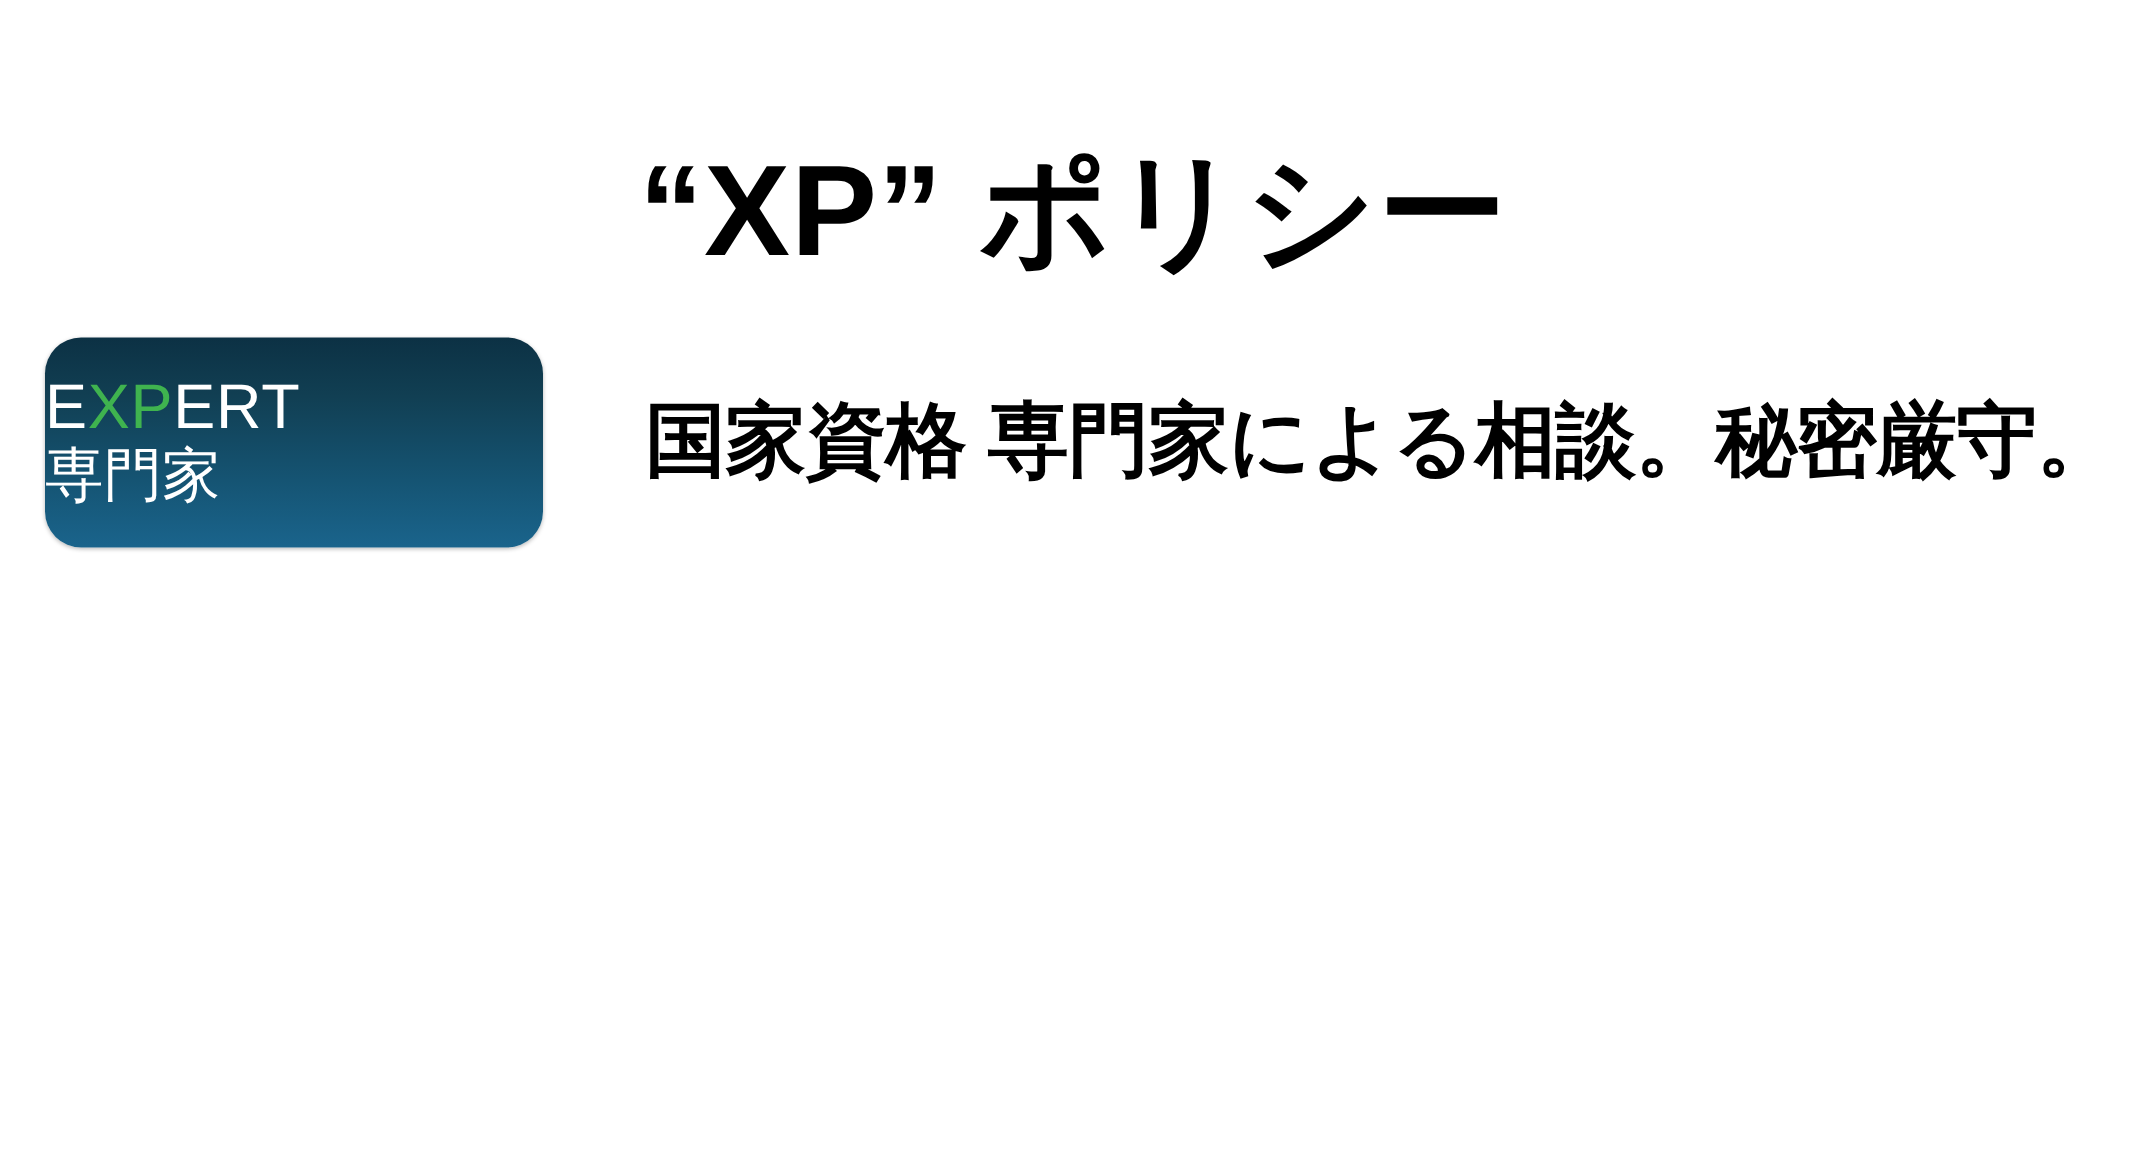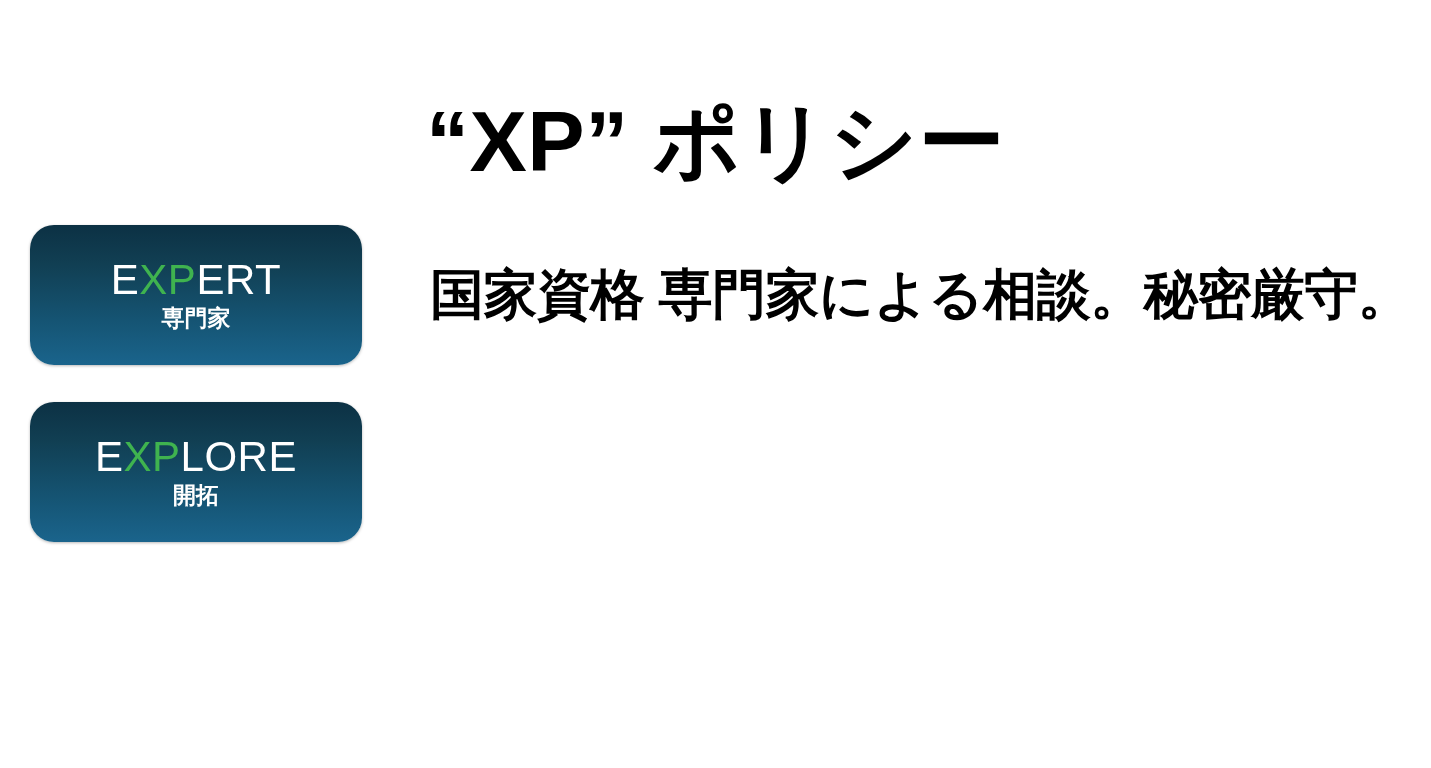--- a/index.html
+++ b/index.html
@@ -57,21 +57,20 @@
   .badge {
     position: relative;
     margin-left: 30px;
     width: 332px;
     height: 140px;
     border-radius: 24px;
     background: linear-gradient(to bottom, #0c3144 0%, #113f53 28%, #155473 68%, #1a648c 100%);
     box-shadow: 0 1px 3px rgba(0, 0, 0, 0.28);
     display: flex;
     flex-direction: column;
-    align-items: center;
     justify-content: center;
     overflow: hidden;
     flex: 0 0 auto;
   }
   .badge-word {
     font-size: 42px;
     font-weight: normal;
     line-height: 1.05;
     color: #ffffff;
     letter-spacing: 0.5px;
@@ -79,22 +78,22 @@
   }
   .badge-word .hl {
     color: #3fb34f;
   }
   .badge.wide .badge-word {
     font-size: 42px;
     letter-spacing: -0.5px;
   }
   .badge-sub {
     margin-top: 4px;
-    font-size: 23px;
-    font-weight: bold;
+    font-size: 39px;
+    font-weight: normal;
     line-height: 1.1;
     color: #ffffff;
     white-space: nowrap;
   }
 
   
   .row-desc {
     margin-left: 68px;
     font-size: 54px;
     font-weight: bold;
@@ -116,20 +115,16 @@
     <div class="row">
       <div class="badge">
         <div class="badge-word"><span>E</span><span class="hl">XP</span><span>ERT</span></div>
         <div class="badge-sub">専門家</div>
       </div>
       <div class="row-desc">国家資格 専門家による相談。秘密厳守。</div>
     </div>
 
 
     <div class="row">
-      <div class="badge">
-        <div class="badge-word"><span>E</span><span class="hl">XP</span><span>LORE</span></div>
-        <div class="badge-sub">開拓</div>
-      </div>
     </div>
 
   </div>
 </div>
 
 </body></html>

